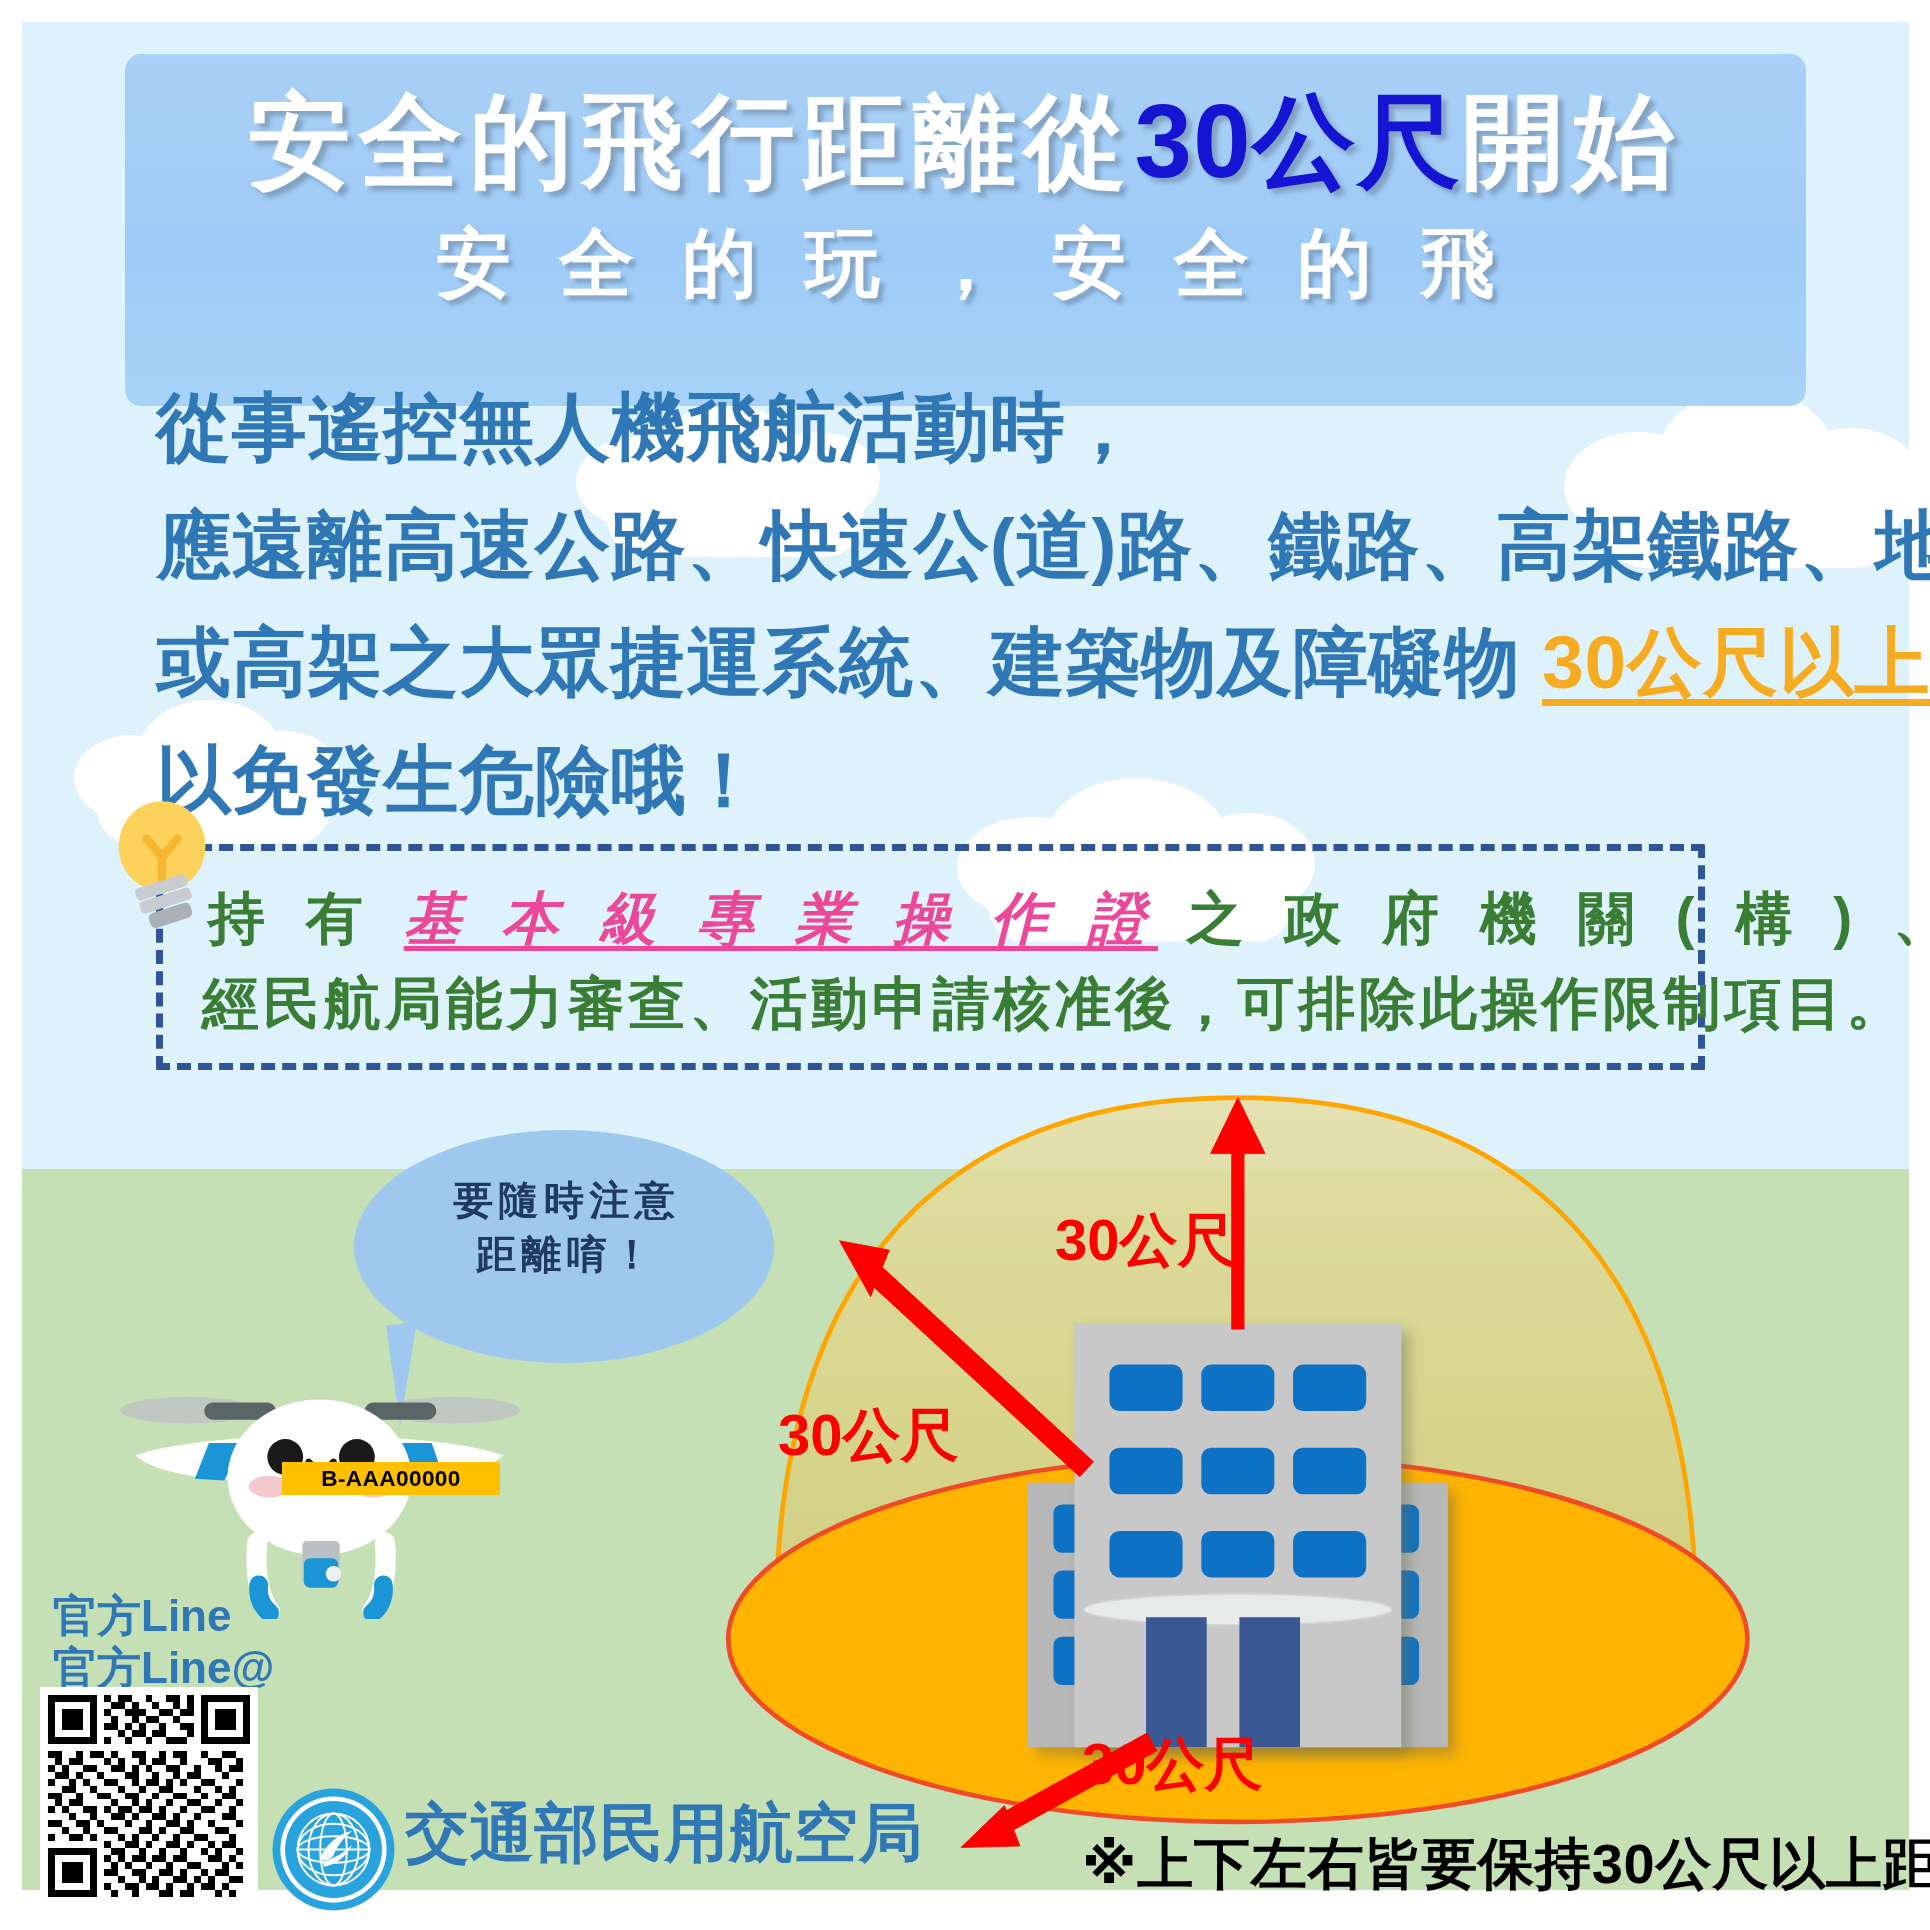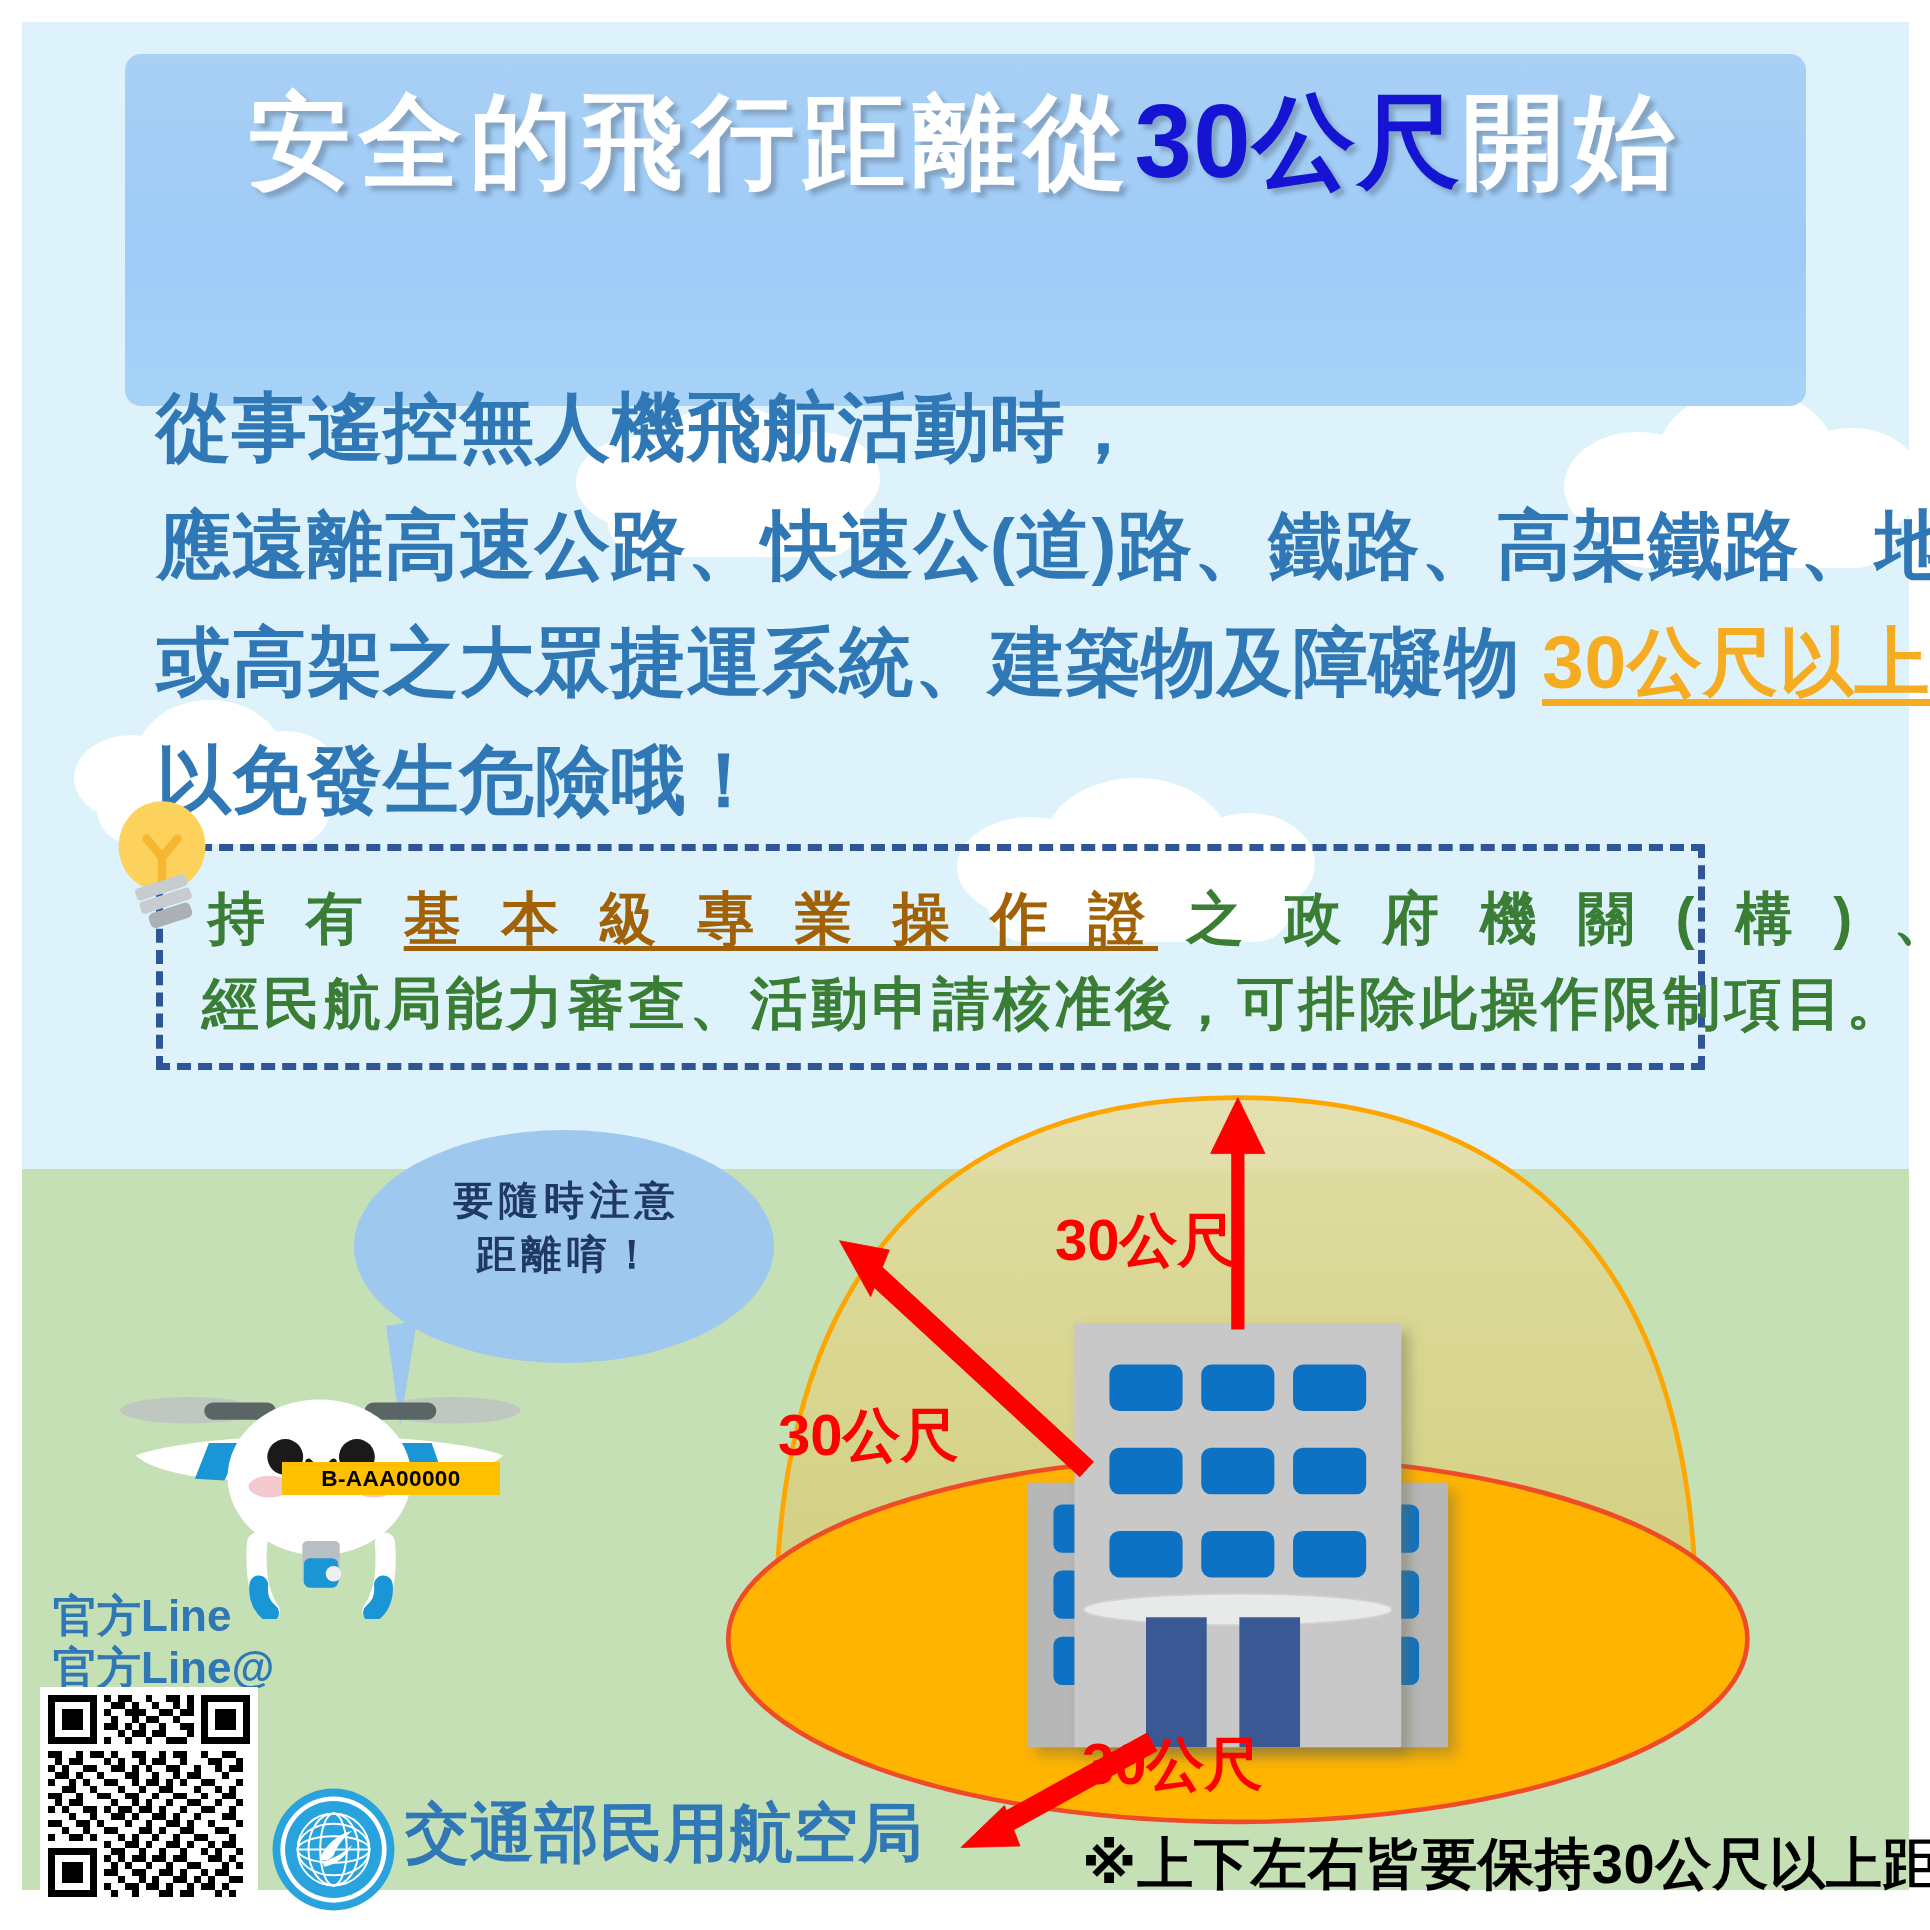--- a/index.html
+++ b/index.html
@@ -54,22 +54,23 @@
   #noteBox{
     position:absolute;left:156px;top:844px;width:1549px;height:226px;
     border:7px dashed #2f5597;border-radius:1.6px;box-sizing:border-box;
   }
   #note-l1,#note-l2{
     position:absolute;color:#3a7d34;font-weight:bold;white-space:nowrap;
   }
   #note-l1{left:45px;top:30px;font-size:57px;letter-spacing:12.5px;}
   #note-l2{left:39px;top:115px;font-size:57px;letter-spacing:3.9px;}
   #note-l1 .cert{
-    color:#a16207;text-decoration:underline;text-decoration-thickness:4.7px;
+    color:#ec4899;text-decoration:underline;text-decoration-thickness:4.7px;
     text-underline-offset:7.8px;
+    font-style:italic;
   }
   
   #bulb{position:absolute;left:117px;top:798px;width:101px;height:140px;}
 
   
   #bubble{
     position:absolute;left:354px;top:1130px;width:420px;height:233px;
     background:#9fc8ef;border-radius:50%;
   }
   #bubble-txt{
@@ -154,20 +155,21 @@
     <div class="cloud" style="left:0;top:39px;width:148px;height:101px;"></div>
     <div class="cloud" style="left:86px;top:0;width:187px;height:136px;"></div>
     <div class="cloud" style="left:226px;top:35px;width:132px;height:101px;"></div>
     <div class="cloud" style="left:31px;top:90px;width:304px;height:74px;border-radius:43px;"></div>
   </div>
 
   <div id="titlebar">
     <div id="title-main">
       <span>安全的飛行距離從</span><span class="hl">30公尺</span><span>開始</span>
     </div>
+    <div id="title-sub">安全的玩，安全的飛</div>
   </div>
 
   <div id="body-text">
     <div class="ln">從事遙控無人機飛航活動時，</div>
     <div class="ln">應遠離高速公路、快速公(道)路、鐵路、高架鐵路、地面</div>
     <div class="ln"><span>或高架之大眾捷運系統、建築物及障礙物 </span><span class="meters">30公尺以上</span></div>
     <div class="ln">以免發生危險哦！</div>
   </div>
 
   <div id="noteBox">

